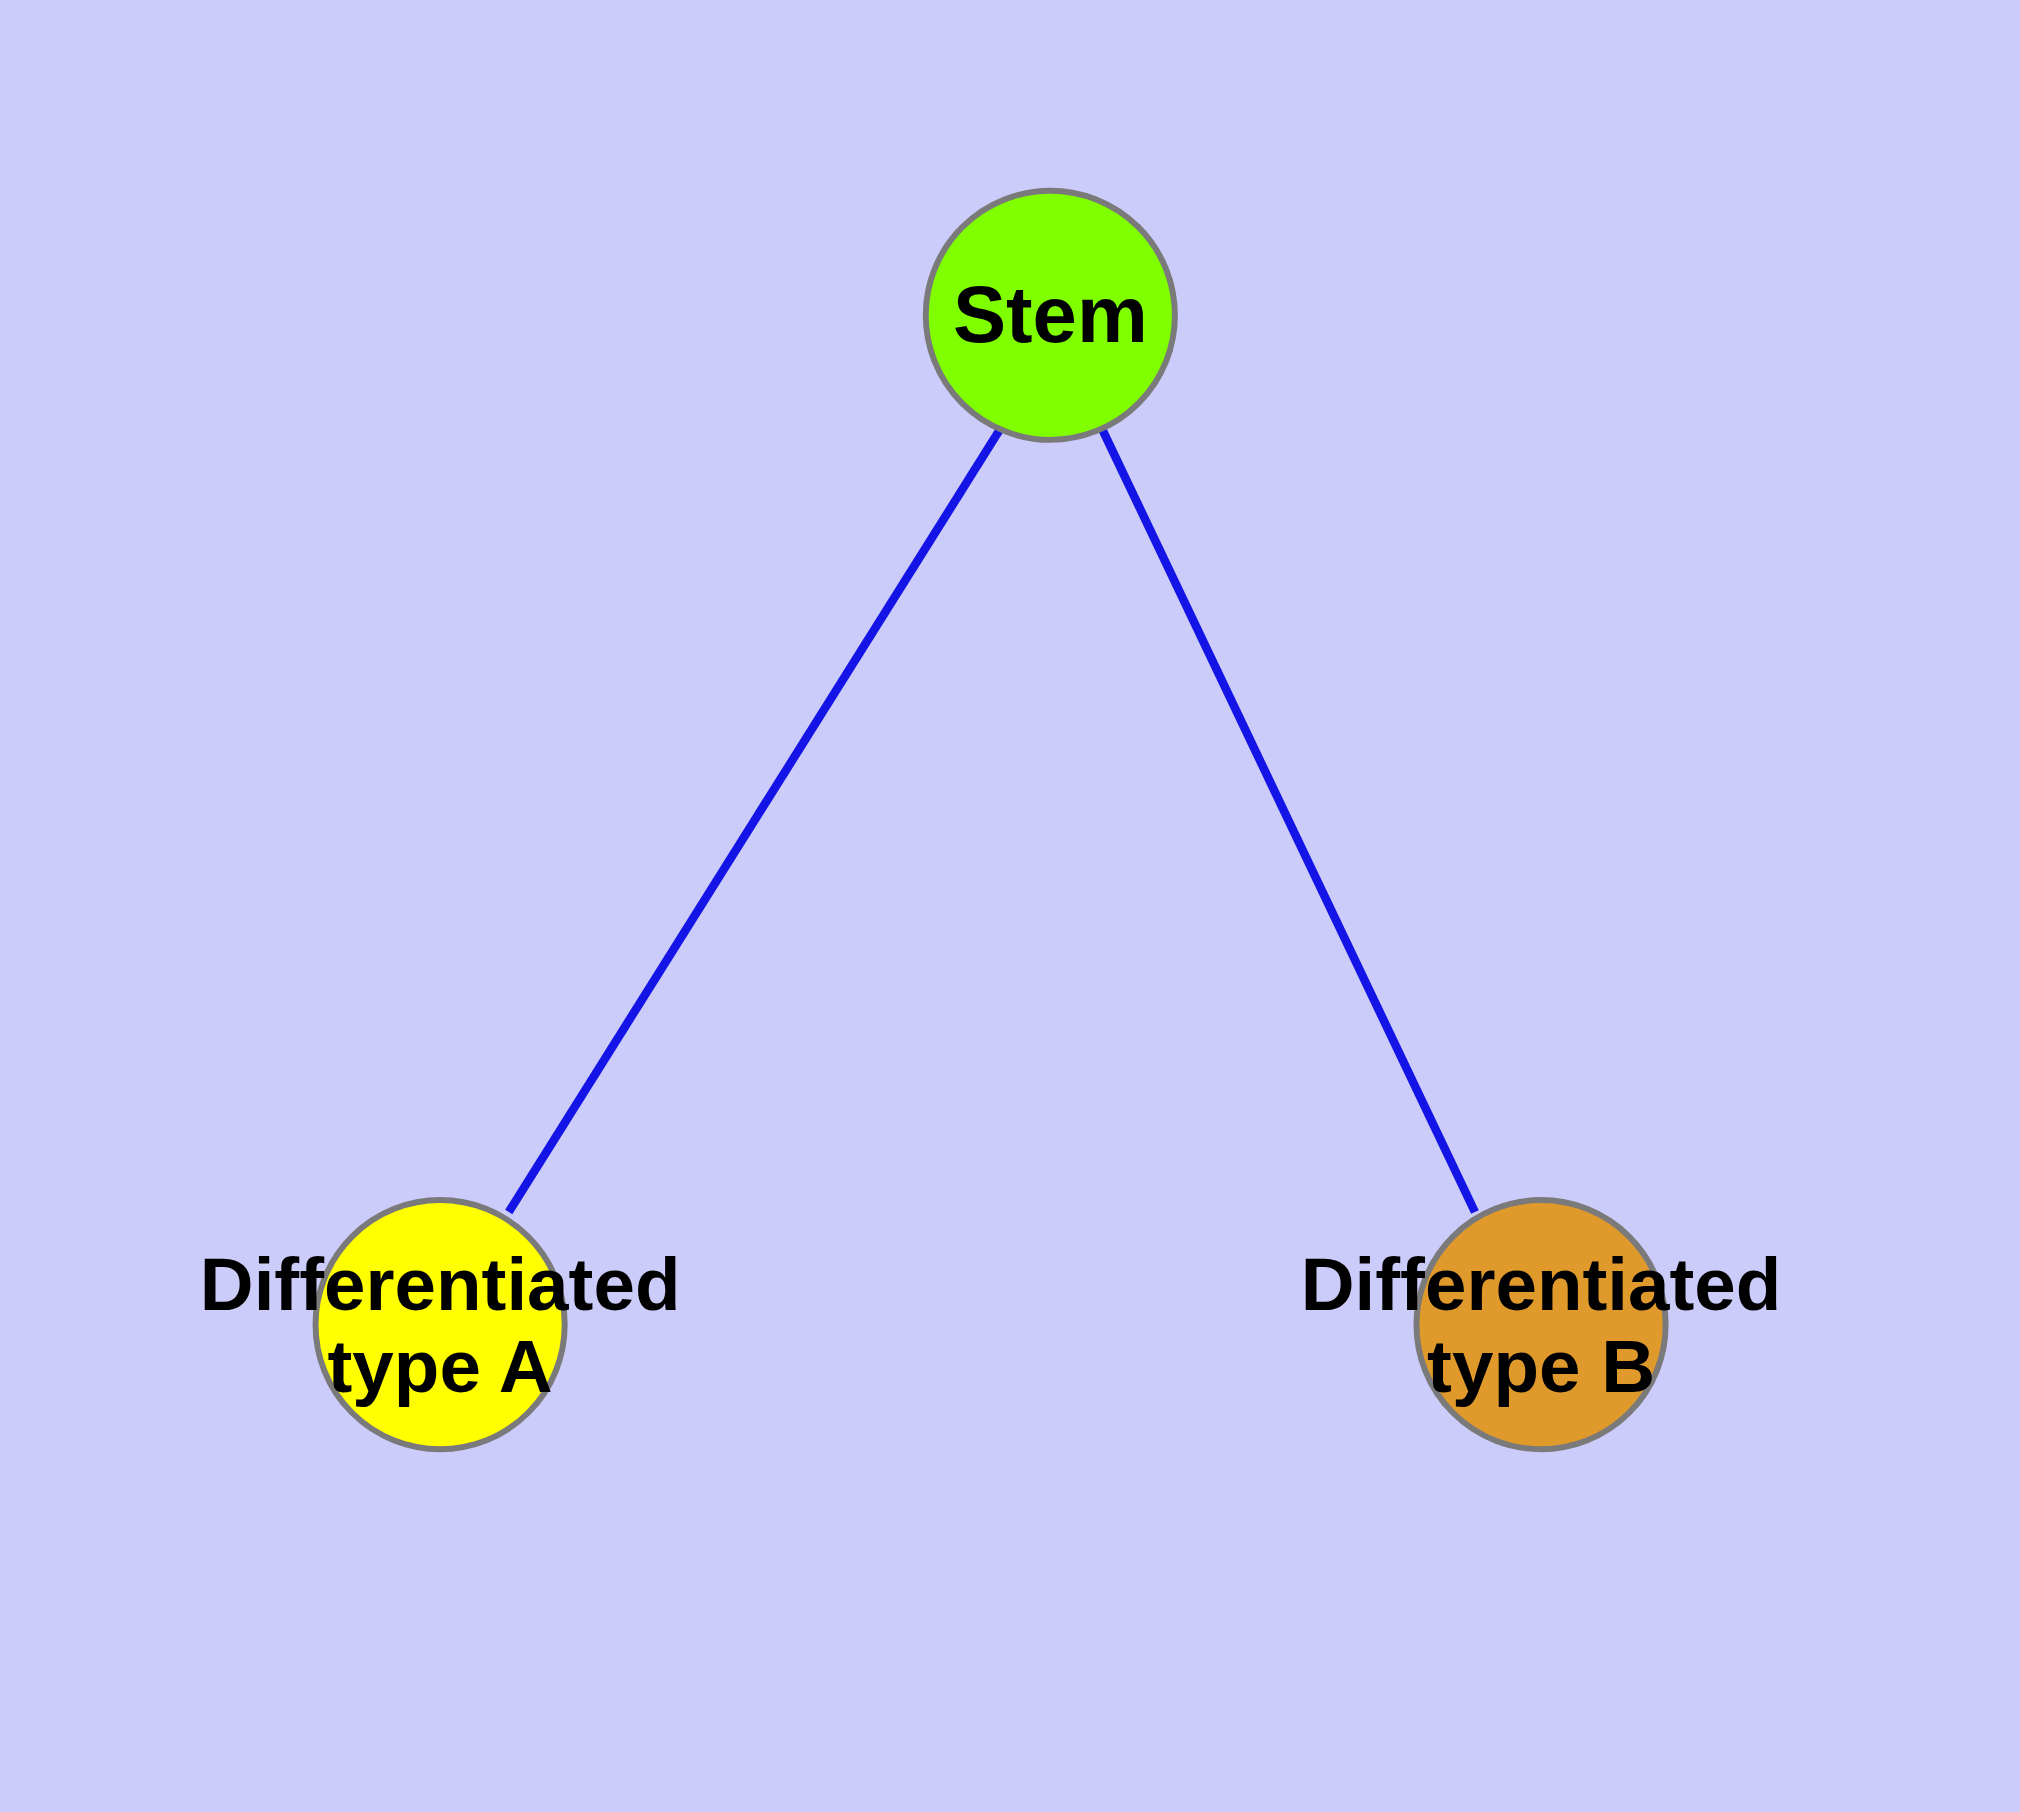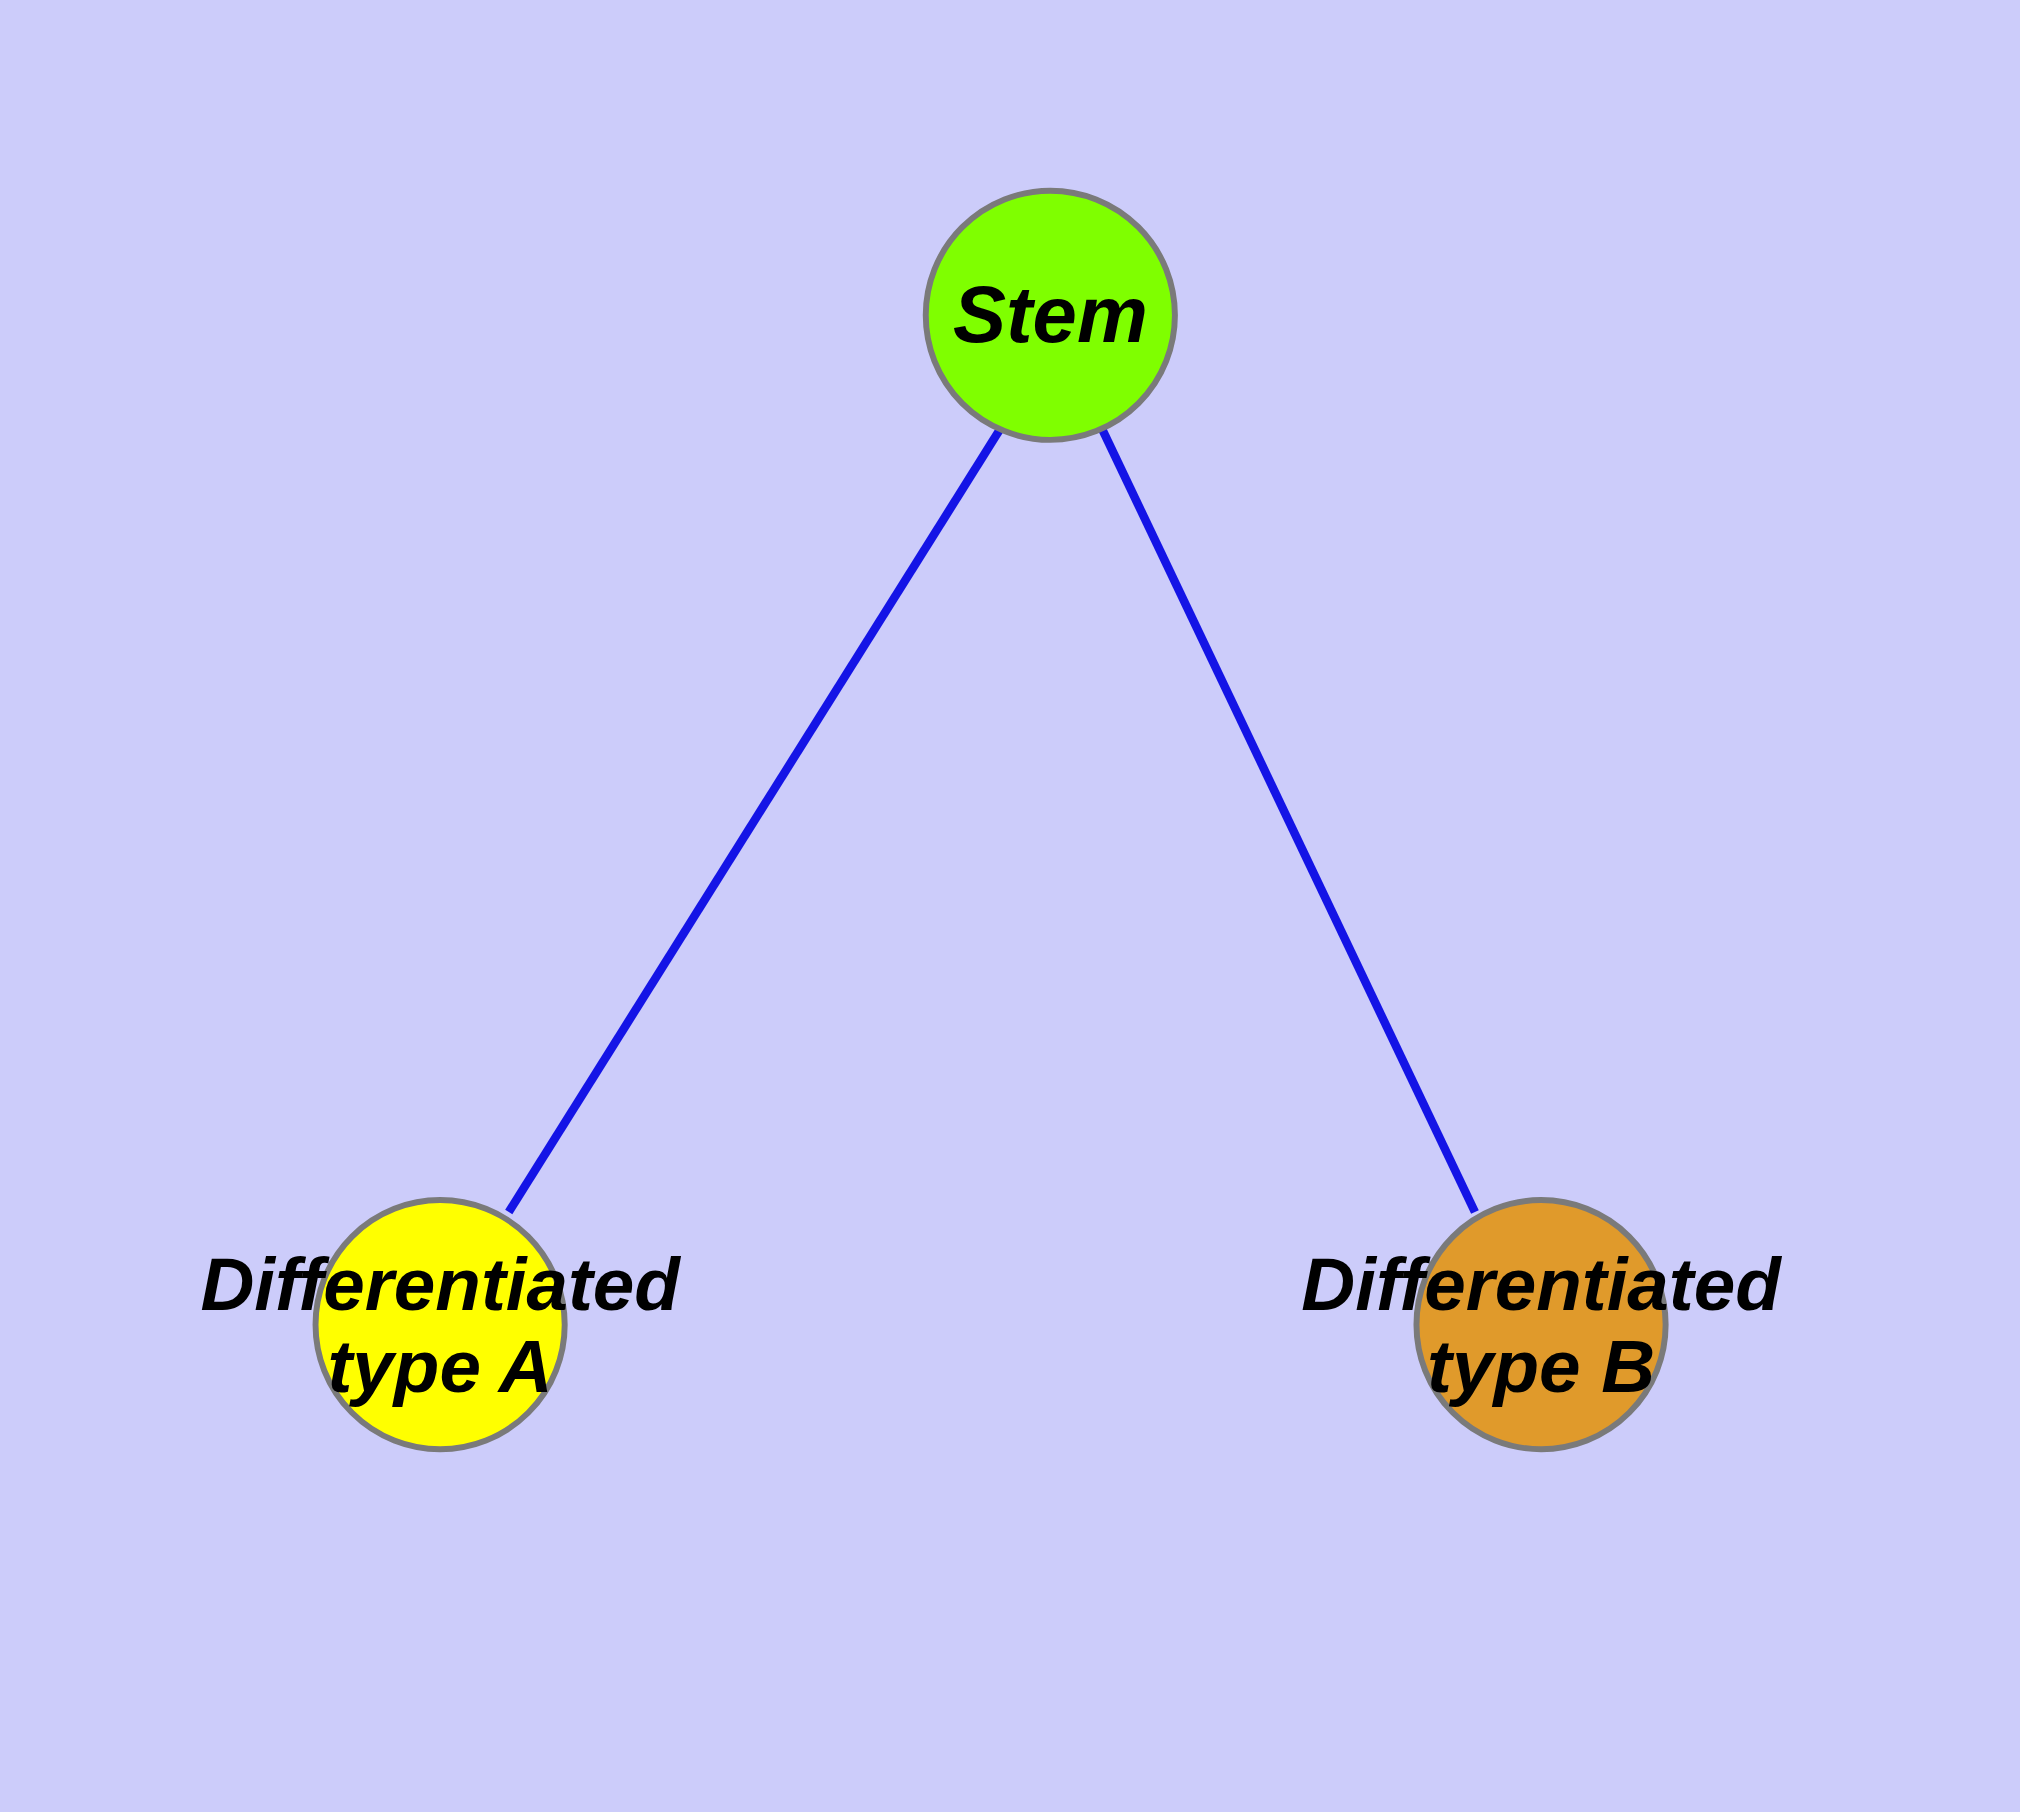--- a/index.html
+++ b/index.html
@@ -10,21 +10,20 @@
   }
   body {
     font-family: "Liberation Sans", sans-serif;
   }
   #canvas {
     position: relative;
     width: 1792px;
     height: 1812px;
     background: #ccccfa;
     overflow: hidden;
-    font-style: italic;
   }
   #graph-svg {
     position: absolute;
     top: 0;
     left: 0;
     width: 2021px;
     height: 1812px;
     display: block;
   }
   .edge-line {

